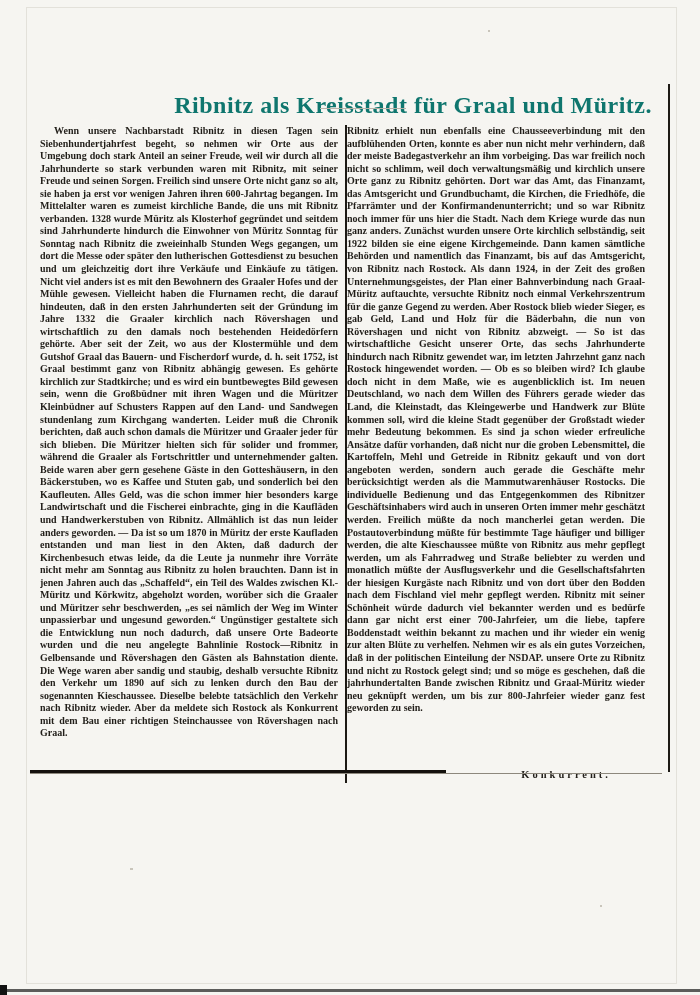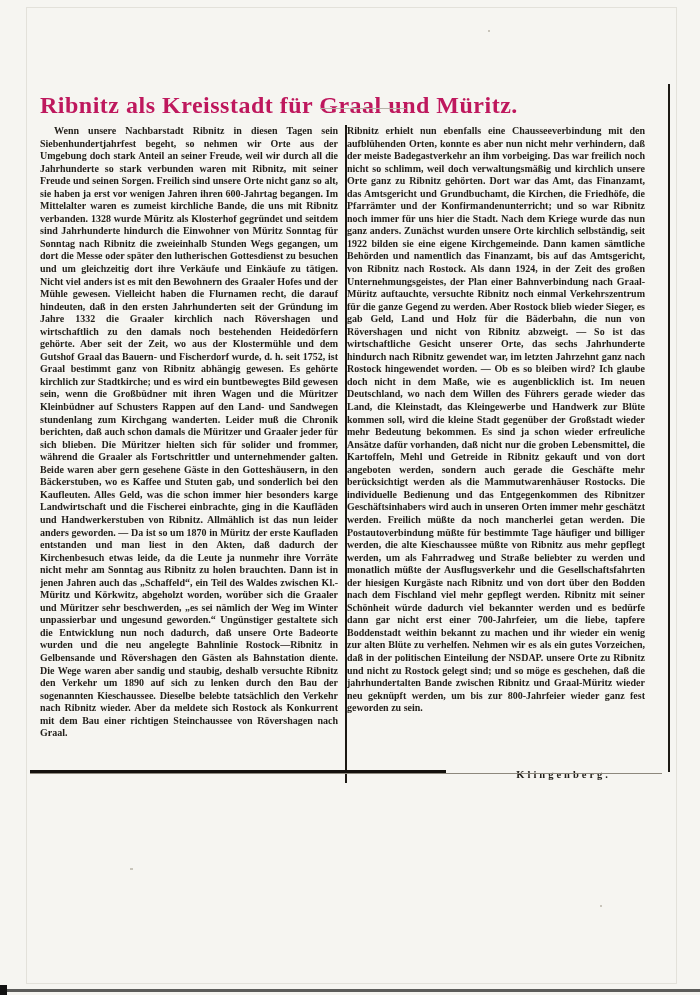--- a/index.html
+++ b/index.html
@@ -14,25 +14,25 @@
   }
   .scan-frame {
     position: absolute;
     left: 26px; top: 7px; right: 23px; bottom: 11px;
     border: 1px solid #e3e1da;
     pointer-events: none;
   }
   .article-title {
     position: absolute;
     top: 76px; left: 40px; width: 612px;
-    text-align: left;
+    text-align: right;
     font-size: 24px;
     font-weight: bold;
     letter-spacing: 0.5px;
-    color: #be185d;
+    color: #0f766e;
     white-space: nowrap;
   }
   .title-underline-artifact {
     position: absolute;
     top: 108px; left: 320px; width: 86px; height: 1px;
     background: #b6b2a8;
   }
   .columns {
     position: absolute;
     top: 125px; left: 40px; width: 614px; height: 658px;
@@ -104,21 +104,21 @@
 
 <div class="columns">
   <div class="col col-left">
     <div class="body-text">Wenn unsere Nachbarstadt Ribnitz in diesen Tagen sein Siebenhundertjahrfest begeht, so nehmen wir Orte aus der Umgebung doch stark Anteil an seiner Freude, weil wir durch all die Jahrhunderte so stark verbunden waren mit Ribnitz, mit seiner Freude und seinen Sorgen. Freilich sind unsere Orte nicht ganz so alt, sie haben ja erst vor wenigen Jahren ihren 600-Jahrtag begangen. Im Mittelalter waren es zumeist kirchliche Bande, die uns mit Ribnitz verbanden. 1328 wurde Müritz als Klosterhof gegründet und seitdem sind Jahrhunderte hindurch die Einwohner von Müritz Sonntag für Sonntag nach Ribnitz die zweieinhalb Stunden Wegs gegangen, um dort die Messe oder später den lutherischen Gottesdienst zu besuchen und um gleichzeitig dort ihre Verkäufe und Einkäufe zu tätigen. Nicht viel anders ist es mit den Bewohnern des Graaler Hofes und der Mühle gewesen. Vielleicht haben die Flurnamen recht, die darauf hindeuten, daß in den ersten Jahrhunderten seit der Gründung im Jahre 1332 die Graaler kirchlich nach Rövershagen und wirtschaftlich zu den damals noch bestehenden Heidedörfern gehörte. Aber seit der Zeit, wo aus der Klostermühle und dem Gutshof Graal das Bauern- und Fischerdorf wurde, d. h. seit 1752, ist Graal bestimmt ganz von Ribnitz abhängig gewesen. Es gehörte kirchlich zur Stadtkirche; und es wird ein buntbewegtes Bild gewesen sein, wenn die Großbüdner mit ihren Wagen und die Müritzer Kleinbüdner auf Schusters Rappen auf den Land- und Sandwegen stundenlang zum Kirchgang wanderten. Leider muß die Chronik berichten, daß auch schon damals die Müritzer und Graaler jeder für sich blieben. Die Müritzer hielten sich für solider und frommer, während die Graaler als Fortschrittler und unternehmender galten. Beide waren aber gern gesehene Gäste in den Gotteshäusern, in den Bäckerstuben, wo es Kaffee und Stuten gab, und sonderlich bei den Kaufleuten. Alles Geld, was die schon immer hier besonders karge Landwirtschaft und die Fischerei einbrachte, ging in die Kaufläden und Handwerkerstuben von Ribnitz. Allmählich ist das nun leider anders geworden. — Da ist so um 1870 in Müritz der erste Kaufladen entstanden und man liest in den Akten, daß dadurch der Kirchenbesuch etwas leide, da die Leute ja nunmehr ihre Vorräte nicht mehr am Sonntag aus Ribnitz zu holen brauchten. Dann ist in jenen Jahren auch das „Schaffeld“, ein Teil des Waldes zwischen Kl.-Müritz und Körkwitz, abgeholzt worden, worüber sich die Graaler und Müritzer sehr beschwerden, „es sei nämlich der Weg im Winter unpassierbar und ungesund geworden.“ Ungünstiger gestaltete sich die Entwicklung nun noch dadurch, daß unsere Orte Badeorte wurden und die neu angelegte Bahnlinie Rostock—Ribnitz in Gelbensande und Rövershagen den Gästen als Bahnstation diente. Die Wege waren aber sandig und staubig, deshalb versuchte Ribnitz den Verkehr um 1890 auf sich zu lenken durch den Bau der sogenannten Kieschaussee. Dieselbe belebte tatsächlich den Verkehr nach Ribnitz wieder. Aber da meldete sich Rostock als Konkurrent mit dem Bau einer richtigen Steinchaussee von Rövershagen nach Graal.</div>
   </div>
 
   <div class="column-divider"></div>
 
   <div class="col col-right">
     <div class="body-text">Ribnitz erhielt nun ebenfalls eine Chausseeverbindung mit den aufblühenden Orten, konnte es aber nun nicht mehr verhindern, daß der meiste Badegastverkehr an ihm vorbeiging. Das war freilich noch nicht so schlimm, weil doch verwaltungsmäßig und kirchlich unsere Orte ganz zu Ribnitz gehörten. Dort war das Amt, das Finanzamt, das Amtsgericht und Grundbuchamt, die Kirchen, die Friedhöfe, die Pfarrämter und der Konfirmandenunterricht; und so war Ribnitz noch immer für uns hier die Stadt. Nach dem Kriege wurde das nun ganz anders. Zunächst wurden unsere Orte kirchlich selbständig, seit 1922 bilden sie eine eigene Kirchgemeinde. Dann kamen sämtliche Behörden und namentlich das Finanzamt, bis auf das Amtsgericht, von Ribnitz nach Rostock. Als dann 1924, in der Zeit des großen Unternehmungsgeistes, der Plan einer Bahnverbindung nach Graal-Müritz auftauchte, versuchte Ribnitz noch einmal Verkehrszentrum für die ganze Gegend zu werden. Aber Rostock blieb wieder Sieger, es gab Geld, Land und Holz für die Bäderbahn, die nun von Rövershagen und nicht von Ribnitz abzweigt. — So ist das wirtschaftliche Gesicht unserer Orte, das sechs Jahrhunderte hindurch nach Ribnitz gewendet war, im letzten Jahrzehnt ganz nach Rostock hingewendet worden. — Ob es so bleiben wird? Ich glaube doch nicht in dem Maße, wie es augenblicklich ist. Im neuen Deutschland, wo nach dem Willen des Führers gerade wieder das Land, die Kleinstadt, das Kleingewerbe und Handwerk zur Blüte kommen soll, wird die kleine Stadt gegenüber der Großstadt wieder mehr Bedeutung bekommen. Es sind ja schon wieder erfreuliche Ansätze dafür vorhanden, daß nicht nur die groben Lebensmittel, die Kartoffeln, Mehl und Getreide in Ribnitz gekauft und von dort angeboten werden, sondern auch gerade die Geschäfte mehr berücksichtigt werden als die Mammutwarenhäuser Rostocks. Die individuelle Bedienung und das Entgegenkommen des Ribnitzer Geschäftsinhabers wird auch in unseren Orten immer mehr geschätzt werden. Freilich müßte da noch mancherlei getan werden. Die Postautoverbindung müßte für bestimmte Tage häufiger und billiger werden, die alte Kieschaussee müßte von Ribnitz aus mehr gepflegt werden, um als Fahrradweg und Straße beliebter zu werden und monatlich müßte der Ausflugsverkehr und die Gesellschaftsfahrten der hiesigen Kurgäste nach Ribnitz und von dort über den Bodden nach dem Fischland viel mehr gepflegt werden. Ribnitz mit seiner Schönheit würde dadurch viel bekannter werden und es bedürfe dann gar nicht erst einer 700-Jahrfeier, um die liebe, tapfere Boddenstadt weithin bekannt zu machen und ihr wieder ein wenig zur alten Blüte zu verhelfen. Nehmen wir es als ein gutes Vorzeichen, daß in der politischen Einteilung der NSDAP. unsere Orte zu Ribnitz und nicht zu Rostock gelegt sind; und so möge es geschehen, daß die jahrhundertalten Bande zwischen Ribnitz und Graal-Müritz wieder neu geknüpft werden, um bis zur 800-Jahrfeier wieder ganz fest geworden zu sein.</div>
-    <div class="signature">Klingenberg.</div>
+    <div class="signature">Konkurrent.</div>
   </div>
 </div>
 
 <div class="right-edge-rule"></div>
 <div class="bottom-rule-thin"></div>
 <div class="bottom-rule-thick"></div>
 
 <div class="scan-bottom-band"></div>
 <div class="scan-bottom-corner"></div>
 

